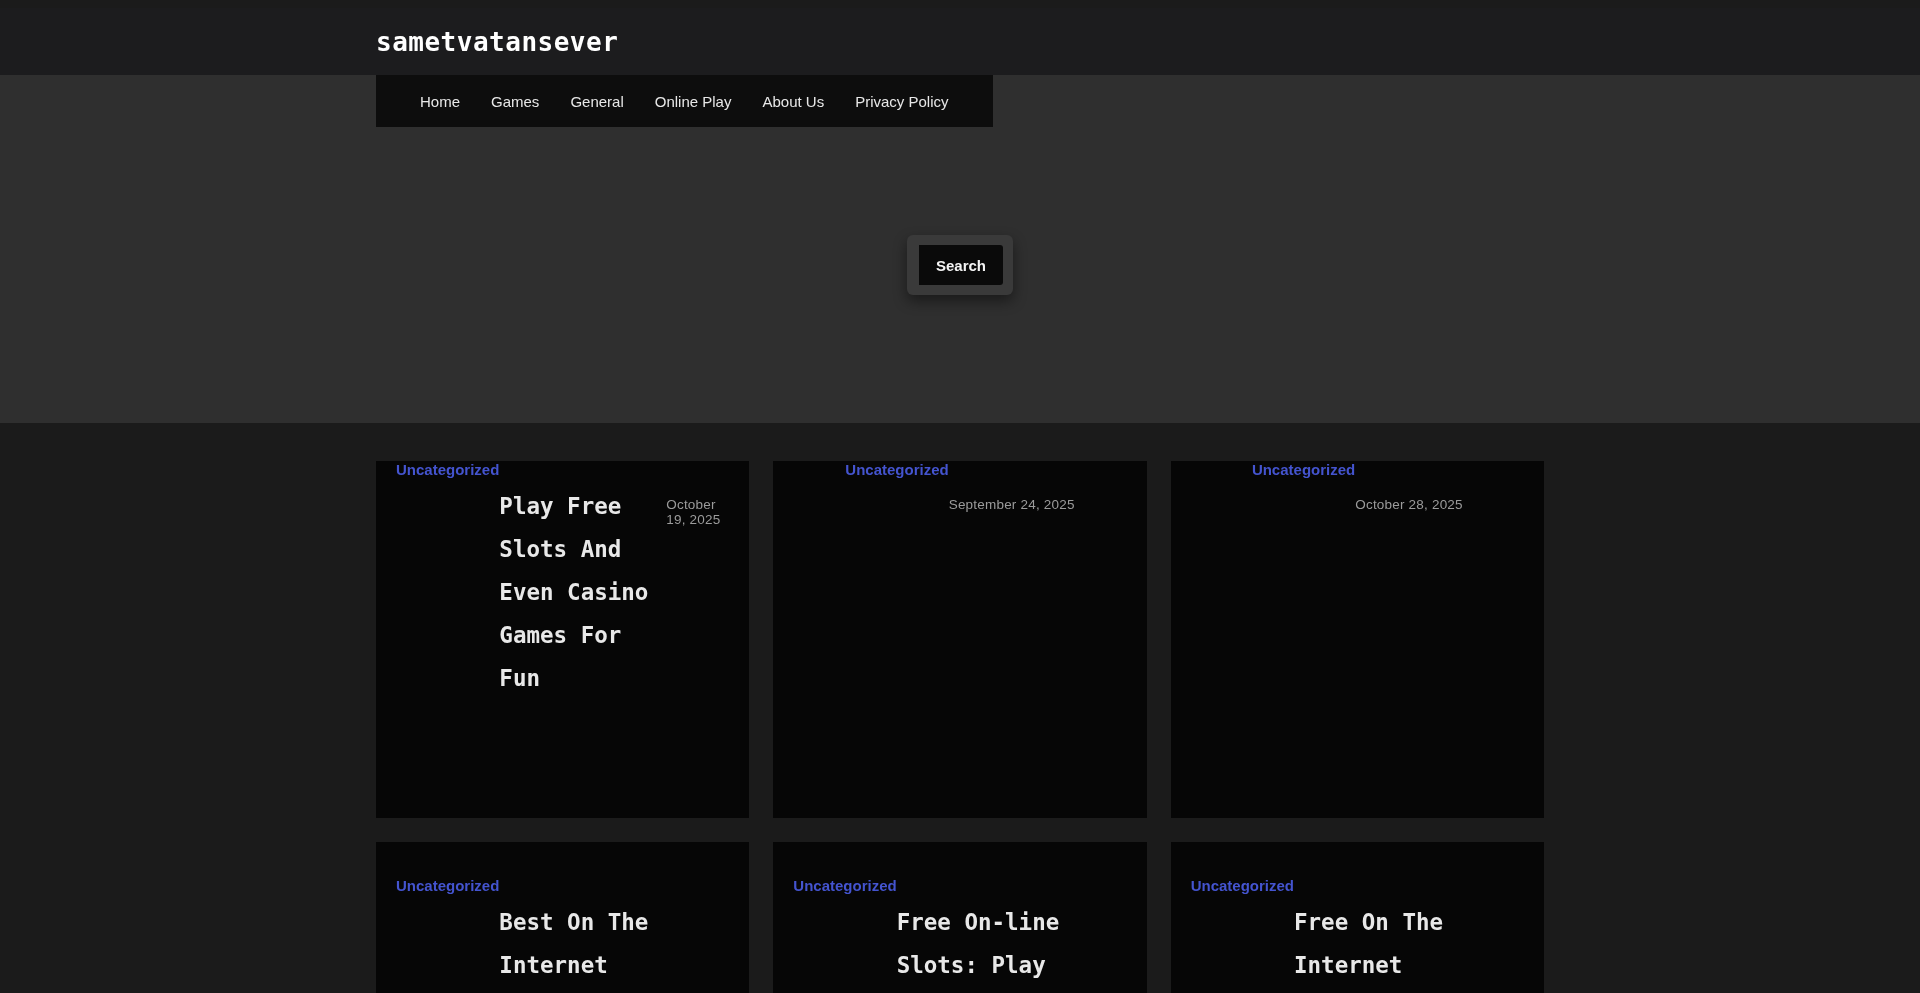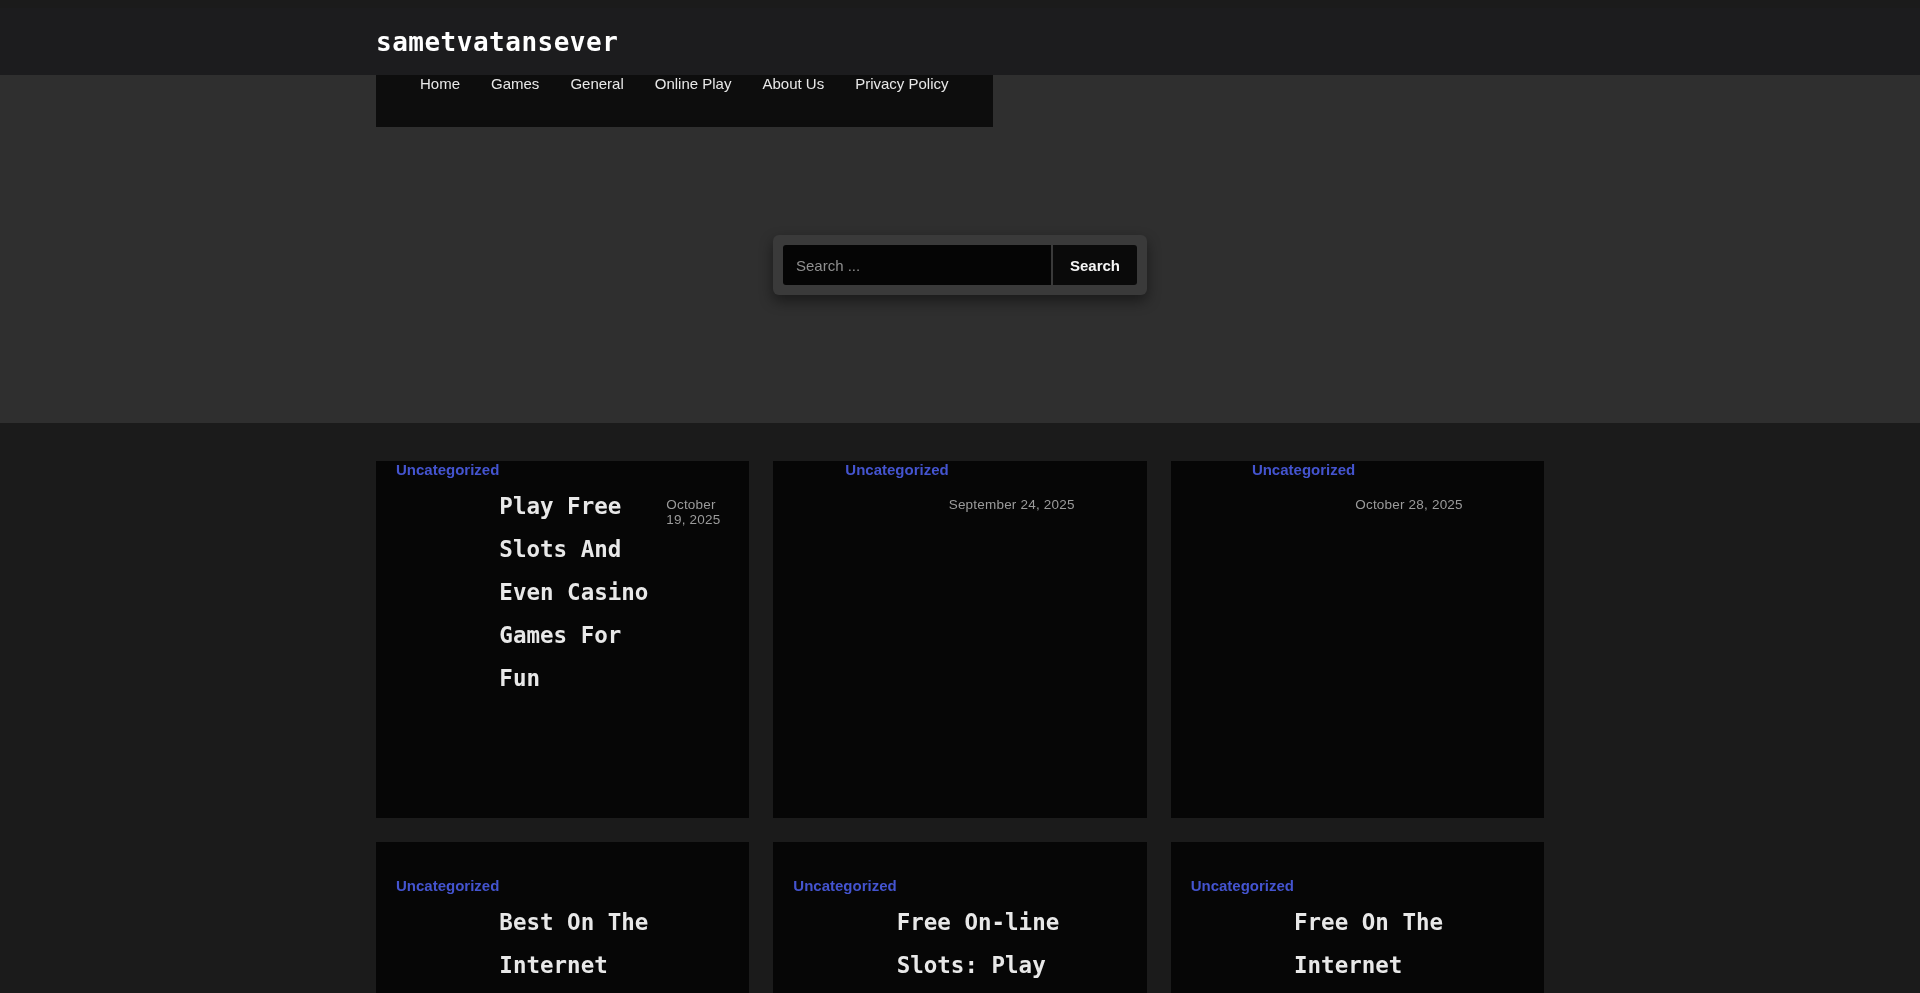--- a/index.html
+++ b/index.html
@@ -26,21 +26,21 @@
     cursor: pointer;
   }
 
   
   .hero {
     height: 348px;
     background: #2f2f2f;
   }
   .main-nav {
     display: inline-flex;
-    align-items: flex-start;
+    align-items: center;
     gap: 31px;
     height: 52px;
     background: #0d0d0d;
     padding: 0 44px;
   }
   .nav-link {
     color: #e8e8e8;
     font-size: 15px;
     white-space: nowrap;
     cursor: pointer;
@@ -146,21 +146,20 @@
       <a class="nav-link">Home</a>
       <a class="nav-link">Games</a>
       <a class="nav-link">General</a>
       <a class="nav-link">Online Play</a>
       <a class="nav-link">About Us</a>
       <a class="nav-link">Privacy Policy</a>
     </nav>
   </div>
   <div class="search-wrap">
     <div class="search-panel">
-      <input class="search-input" type="text" placeholder="Search ..." style="">
       <button class="search-button">Search</button>
     </div>
   </div>
 </section>
 
 <section class="content">
   <div class="container posts-grid">
 
     <article class="card">
       <a class="card-category">Uncategorized</a>

